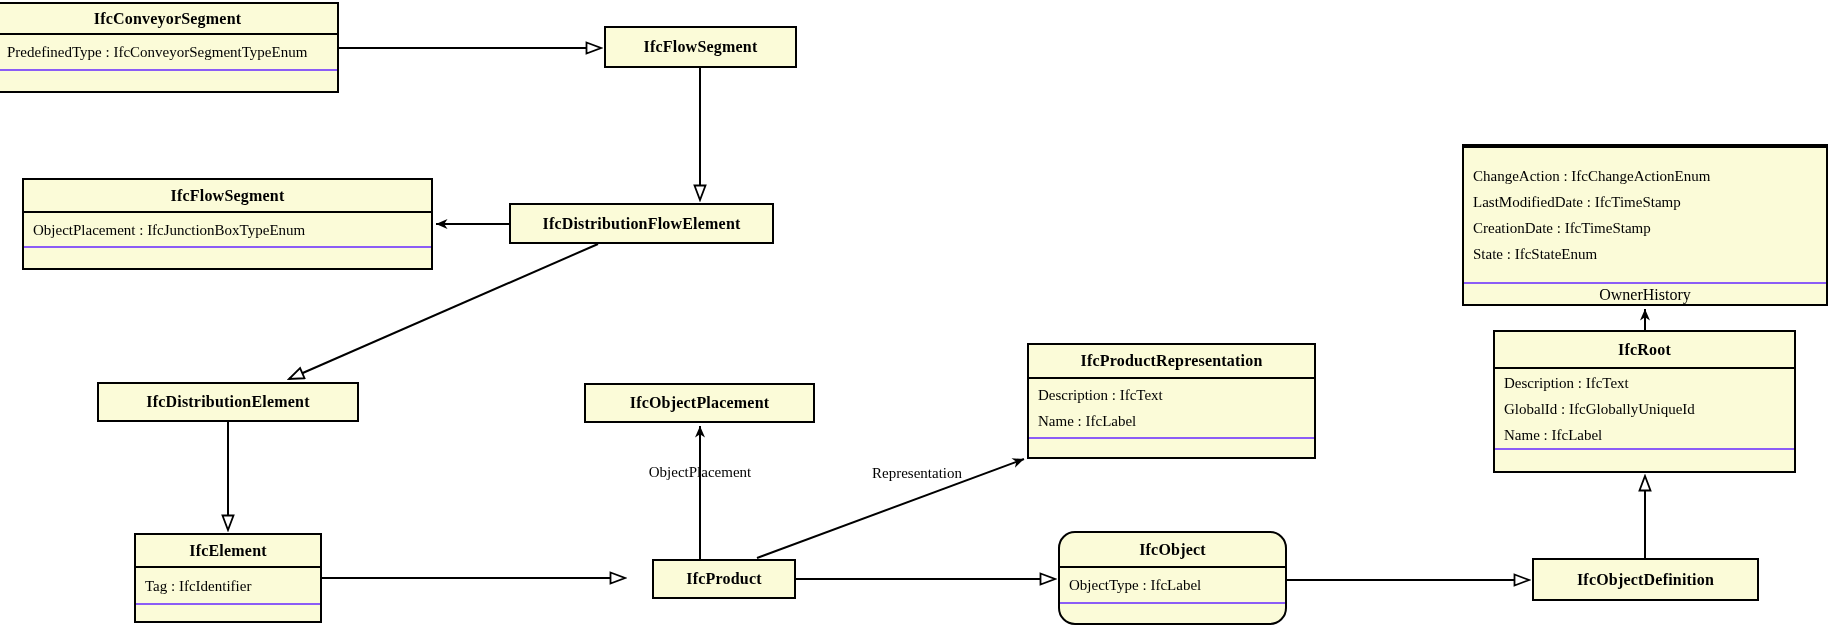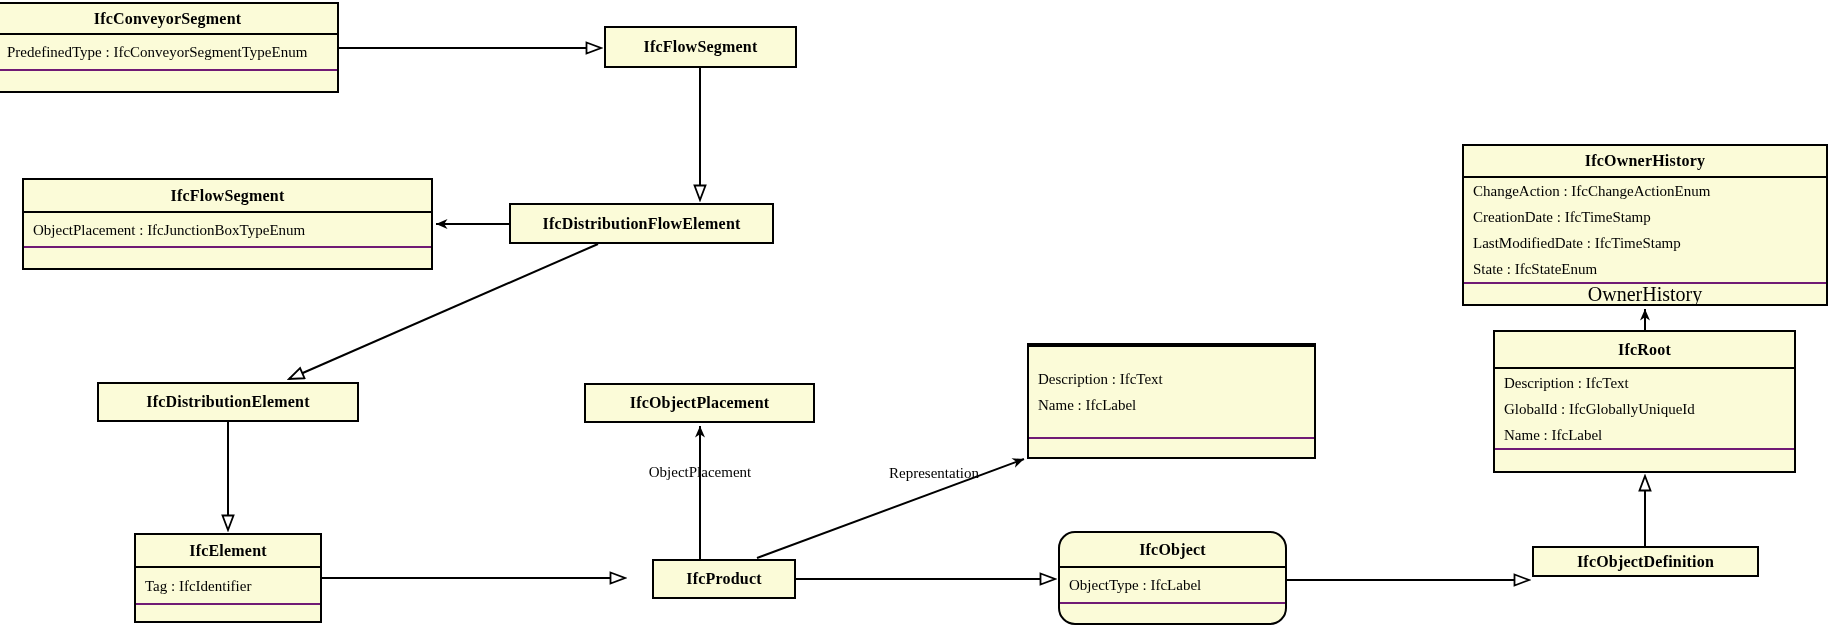--- a/index.html
+++ b/index.html
@@ -29,23 +29,23 @@
   .attrs{
     flex:1 1 auto;
     border-top:2px solid #000;
     display:flex;flex-direction:column;justify-content:center;
     padding-left:9px;
     font-size:15px;line-height:26px;
     white-space:nowrap;
   }
   .empty{
     flex:0 0 auto;
-    border-top:2px solid #701a75;
+    border-top:2px solid #8b5cf6;
     display:flex;align-items:center;justify-content:center;
-    font-size:20px;line-height:17px;
+    font-size:16px;line-height:17px;
     overflow:visible;
   }
   .edge-label{
     position:absolute;
     transform:translate(-50%,-50%);
     font-size:15px;
     white-space:nowrap;
   }
 </style>
 </head>
@@ -94,39 +94,39 @@
       <div>ObjectPlacement : IfcJunctionBoxTypeEnum</div>
     </div>
   <div class="empty" style="height:20px;"></div>
 </div>
 
 <div class="box single" style="left:509px;top:203px;width:265px;height:41px;justify-content:flex-end;">
   <div class="title">IfcDistributionFlowElement</div>
 </div>
 
 <div class="box" style="left:1462px;top:144px;width:366px;height:162px;">
-  <div class="title" style="height:30px;">IfcOwnerHistory</div>
   <div class="attrs">
     <div>ChangeAction : IfcChangeActionEnum</div>
+    <div>LastModifiedDate : IfcTimeStamp</div>
     <div>CreationDate : IfcTimeStamp</div>
-    <div>LastModifiedDate : IfcTimeStamp</div>
     <div>State : IfcStateEnum</div>
   </div>
   <div class="empty" style="height:20px;">OwnerHistory</div>
 </div>
 
 <div class="box single" style="left:97px;top:382px;width:262px;height:40px;">
   <div class="title">IfcDistributionElement</div>
 </div>
 
 <div class="box single" style="left:584px;top:383px;width:231px;height:40px;">
   <div class="title">IfcObjectPlacement</div>
 </div>
 
 <div class="box" style="left:1027px;top:343px;width:289px;height:116px;">
+  <div class="title" style="height:32px;">IfcProductRepresentation</div>
   <div class="attrs">
     <div>Description : IfcText</div>
     <div>Name : IfcLabel</div>
   </div>
   <div class="empty" style="height:18px;"></div>
 </div>
 
 <div class="box" style="left:1493px;top:330px;width:303px;height:143px;">
   <div class="title" style="height:35px;">IfcRoot</div>
   <div class="attrs">
@@ -150,18 +150,18 @@
 </div>
 
 <div class="box" style="left:1058px;top:531px;width:229px;height:94px;border-radius:17px;">
   <div class="title" style="height:33px;">IfcObject</div>
   <div class="attrs">
       <div>ObjectType : IfcLabel</div>
     </div>
   <div class="empty" style="height:19px;"></div>
 </div>
 
-<div class="box single" style="left:1532px;top:546px;width:227px;height:31px;">
+<div class="box single" style="left:1532px;top:558px;width:227px;height:43px;">
   <div class="title">IfcObjectDefinition</div>
 </div>
 
 <div class="edge-label" style="left:700px;top:472px;">ObjectPlacement</div>
-<div class="edge-label" style="left:917px;top:473px;margin-left:17px;">Representation</div>
+<div class="edge-label" style="left:917px;top:473px;">Representation</div>
 
 </body></html>

